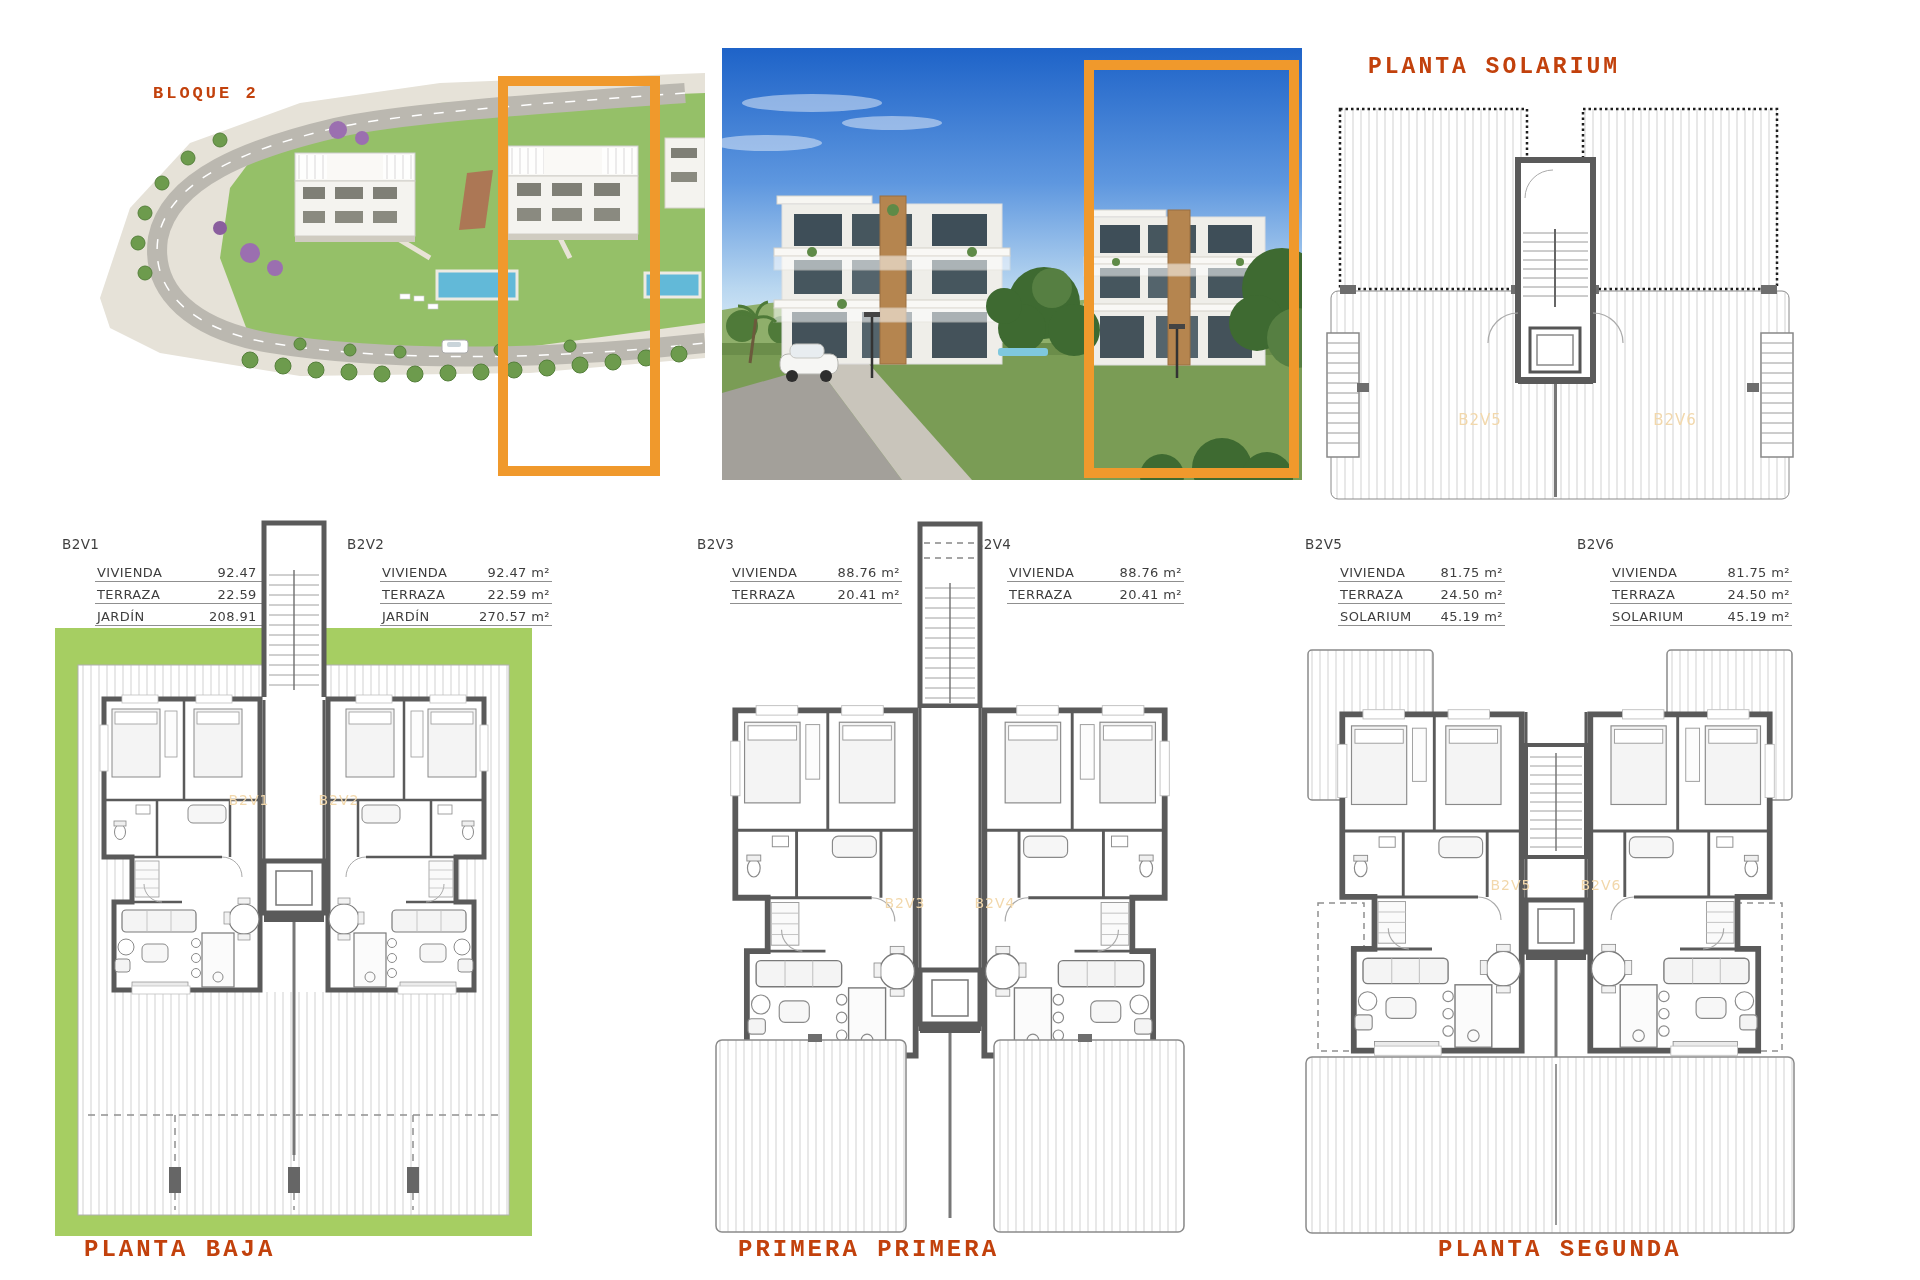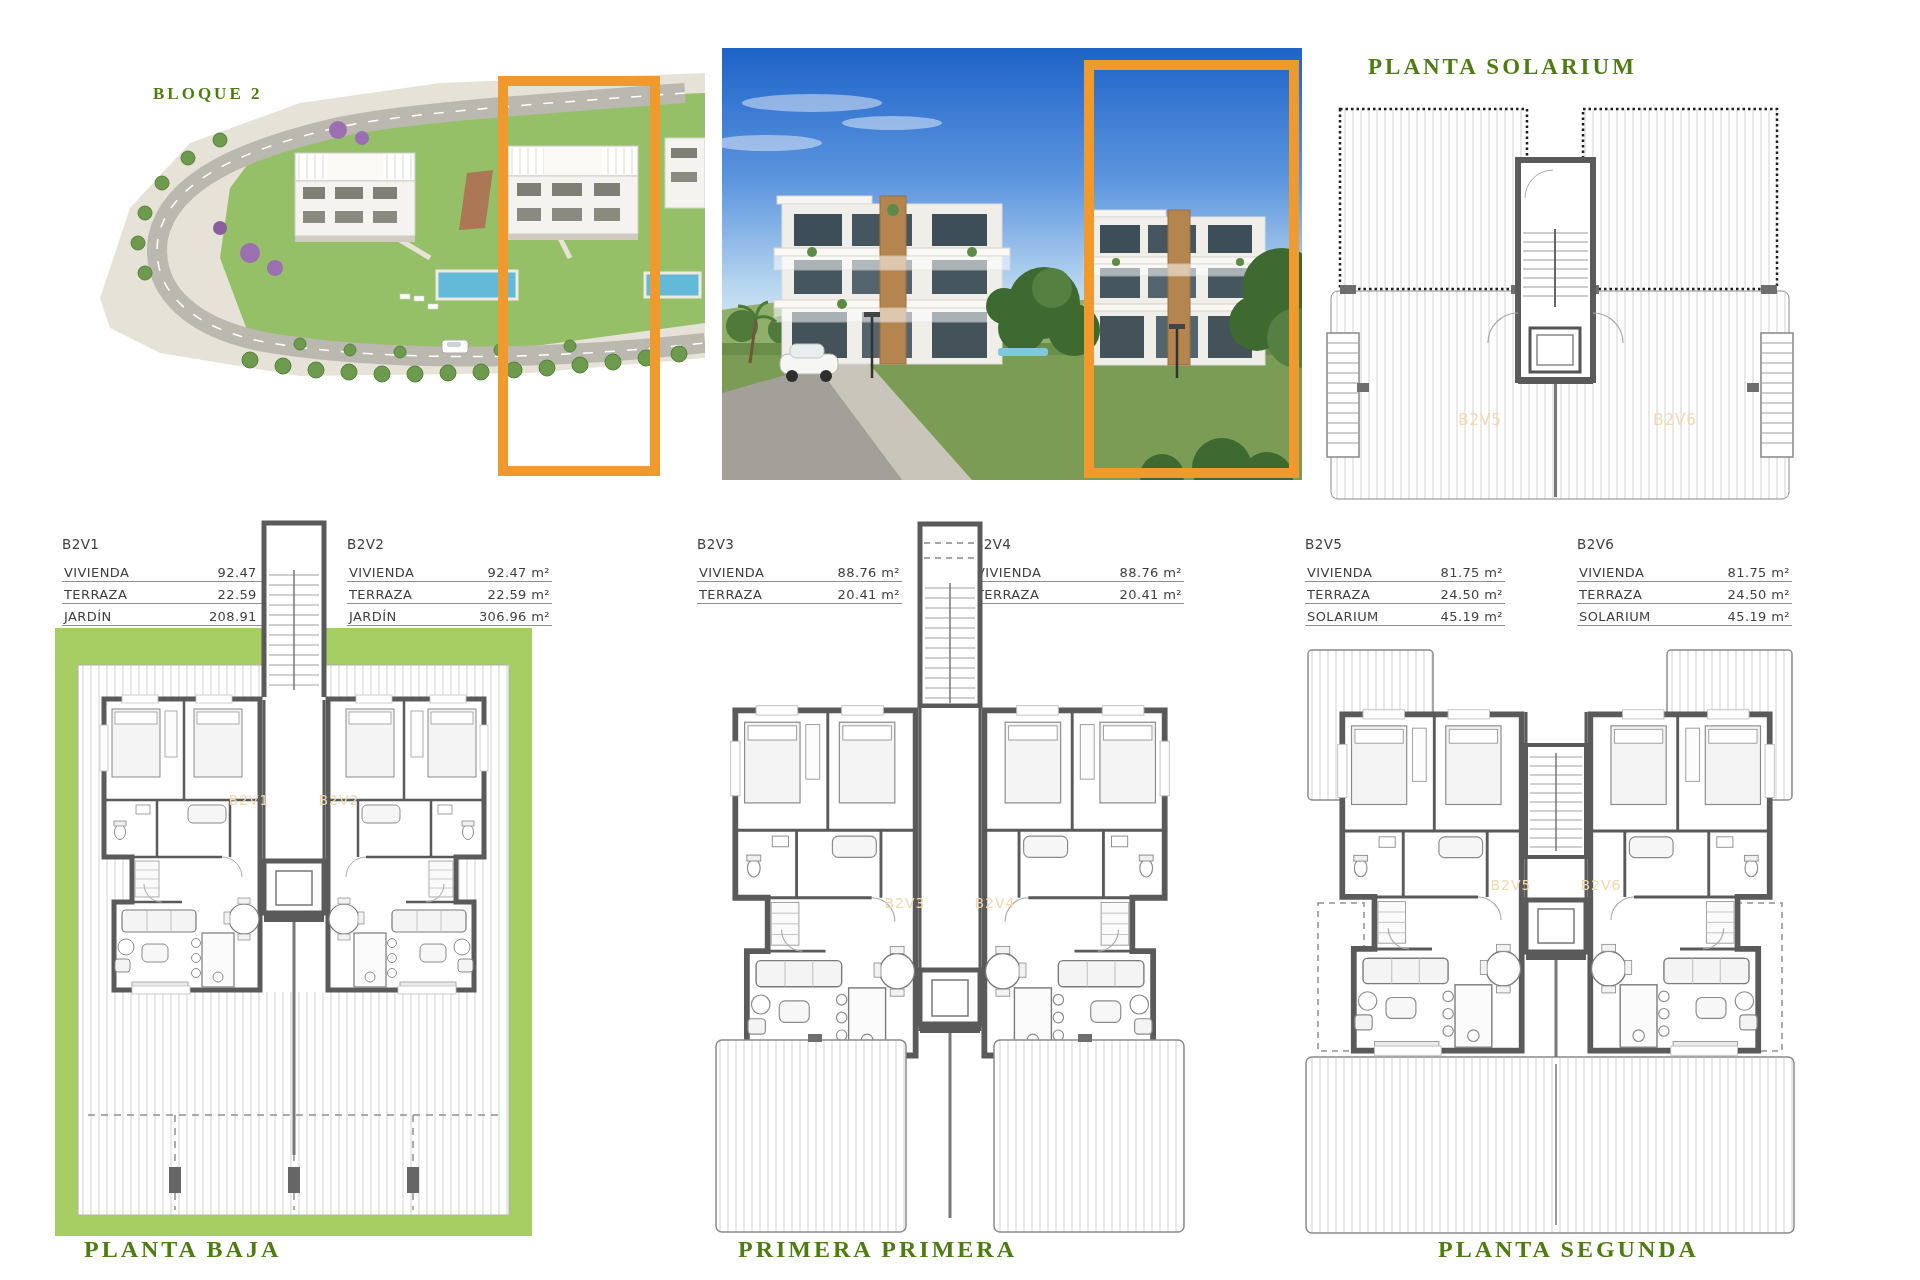--- a/index.html
+++ b/index.html
@@ -1,24 +1,24 @@
 <!DOCTYPE html>
 <html><head>
 <meta charset="utf-8">
 <style>
   html,body{margin:0;padding:0;background:#FFFFFF;}
   .canvas{position:relative;width:1920px;height:1280px;background:#FFFFFF;overflow:hidden;
           font-family:"DejaVu Sans",sans-serif;}
-  .title{position:absolute;color:#4d7c0f;letter-spacing:3px;font-weight:bold;
-         font-family:Liberation Serif, serif;white-space:nowrap;}
+  .title{position:absolute;color:#c2410c;letter-spacing:3px;font-weight:bold;
+         font-family:Liberation Mono, monospace;white-space:nowrap;}
   .oframe{position:absolute;border:10px solid #F0992C;box-sizing:border-box;z-index:40;}
   .utable{position:absolute;font-size:13px;color:#3E3E3E;letter-spacing:.4px;}
   .uhead{margin-bottom:8px;font-size:13.5px;}
   .urow{display:flex;justify-content:space-between;align-items:flex-end;
-        border-bottom:1.2px solid #8F8F8F;padding:2px 2px 1px 2px;height:18px;}
+        border-bottom:1.2px solid #8F8F8F;padding:2px 2px 1px 2px;height:18px;margin-left:33px;}
   .uv{text-align:right;}
   svg{position:absolute;display:block;}
   svg text.plan-label{font-family:"DejaVu Sans",sans-serif;fill:#F2D8AC;letter-spacing:1px;}
 </style>
 </head>
 <body>
 
 <div class="canvas">
 
 <svg width="0" height="0" style="position:absolute" aria-hidden="true">
@@ -316,21 +316,21 @@
   <div class="urow">
         <span>VIVIENDA</span>
         <span class="uv">92.47 m²</span>
       </div>
   <div class="urow">
         <span>TERRAZA</span>
         <span class="uv">22.59 m²</span>
       </div>
   <div class="urow">
         <span>JARDÍN</span>
-        <span class="uv">306.96 m²</span>
+        <span class="uv">270.57 m²</span>
       </div>
 </div>
 <div class="utable" style="left:697px;top:536px;width:205px">
   <div class="uhead">B2V3</div>
   <div class="urow">
         <span>VIVIENDA</span>
         <span class="uv">88.76 m²</span>
       </div>
   <div class="urow">
         <span>TERRAZA</span>

